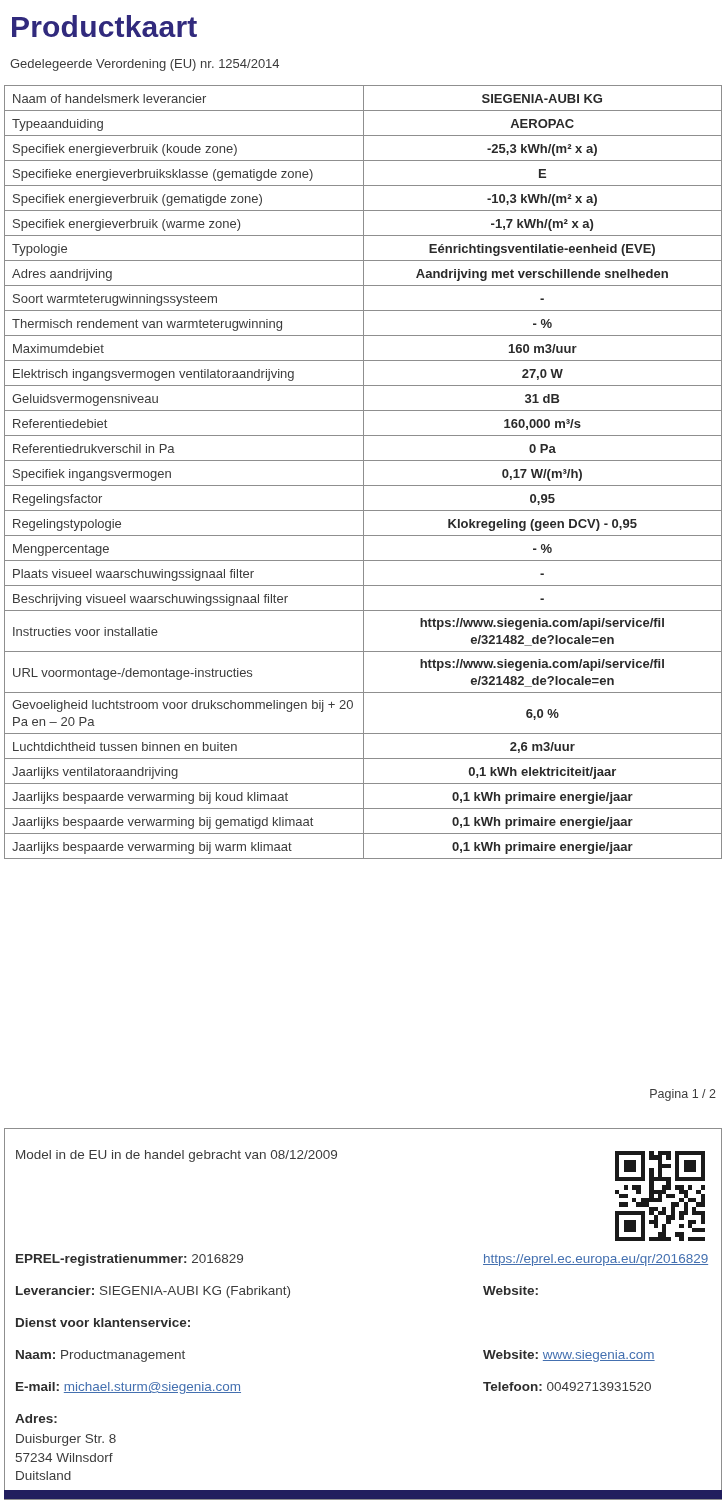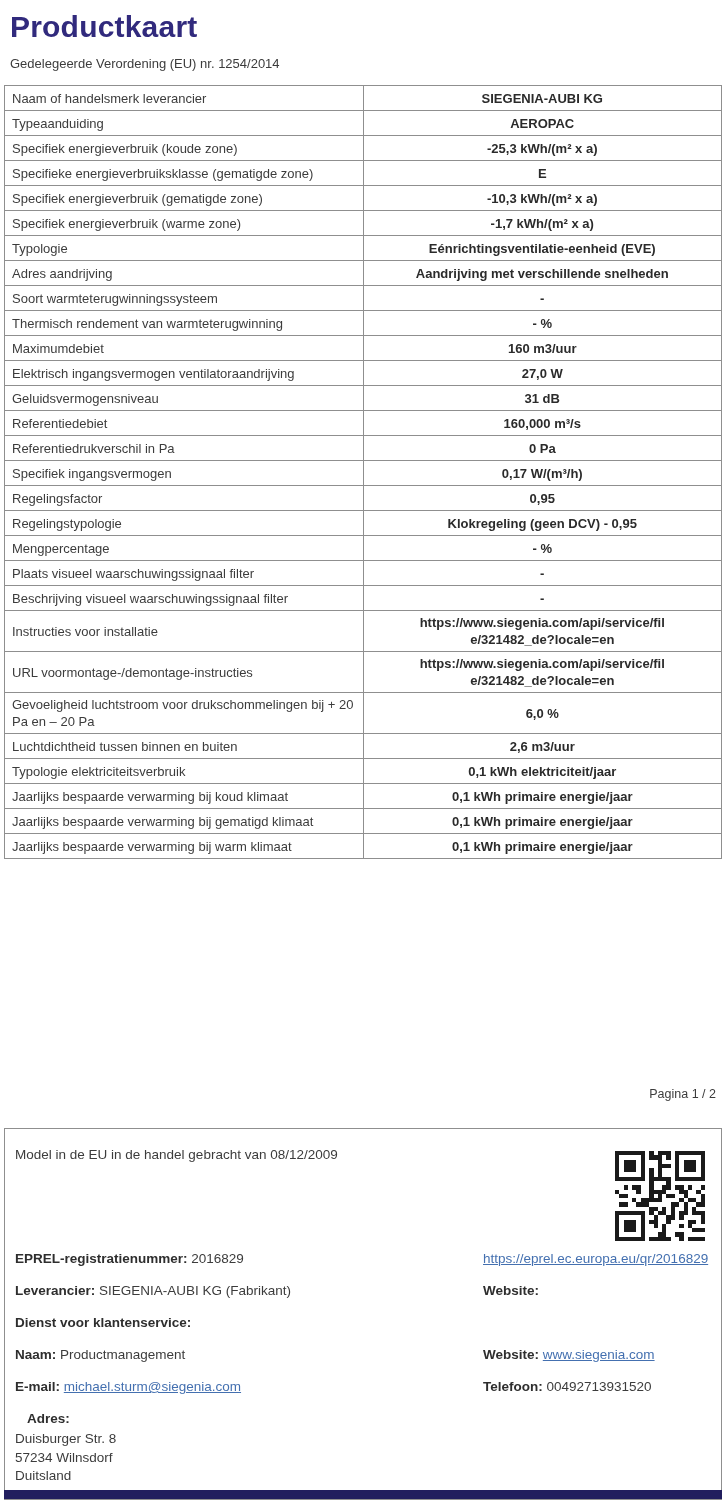--- a/index.html
+++ b/index.html
@@ -188,21 +188,21 @@
       <td class="cell-label">Gevoeligheid luchtstroom voor drukschommelingen bij + 20 Pa en – 20 Pa</td>
       <td class="cell-value"><span class="val-inner">6,0 %</span></td>
     </tr>
 
     <tr>
       <td class="cell-label">Luchtdichtheid tussen binnen en buiten</td>
       <td class="cell-value"><span class="val-inner">2,6 m3/uur</span></td>
     </tr>
 
     <tr>
-      <td class="cell-label">Typologie elektriciteitsverbruik</td>
+      <td class="cell-label">Jaarlijks ventilatoraandrijving</td>
       <td class="cell-value"><span class="val-inner">0,1 kWh elektriciteit/jaar</span></td>
     </tr>
 
     <tr>
       <td class="cell-label">Jaarlijks bespaarde verwarming bij koud klimaat</td>
       <td class="cell-value"><span class="val-inner">0,1 kWh primaire energie/jaar</span></td>
     </tr>
 
     <tr>
       <td class="cell-label">Jaarlijks bespaarde verwarming bij gematigd klimaat</td>
@@ -402,21 +402,21 @@
       <div class="f-left">
         <span class="f-label">E-mail:</span>
         <span class="link">michael.sturm@siegenia.com</span>
       </div>
       <div class="f-right">
         <span class="f-label">Telefoon:</span>
         <span class="f-value">00492713931520</span>
       </div>
     </div>
 
-    <div class="f-row" style="margin-bottom:2px;margin-left:12px;">
+    <div class="f-row" style="margin-bottom:2px;">
       <div class="f-left">
         <span class="f-label">Adres:</span>
       </div>
     </div>
 
     <div class="adres-block">
       <div>Duisburger Str. 8</div>
       <div>57234 Wilnsdorf</div>
       <div>Duitsland</div>
     </div>

